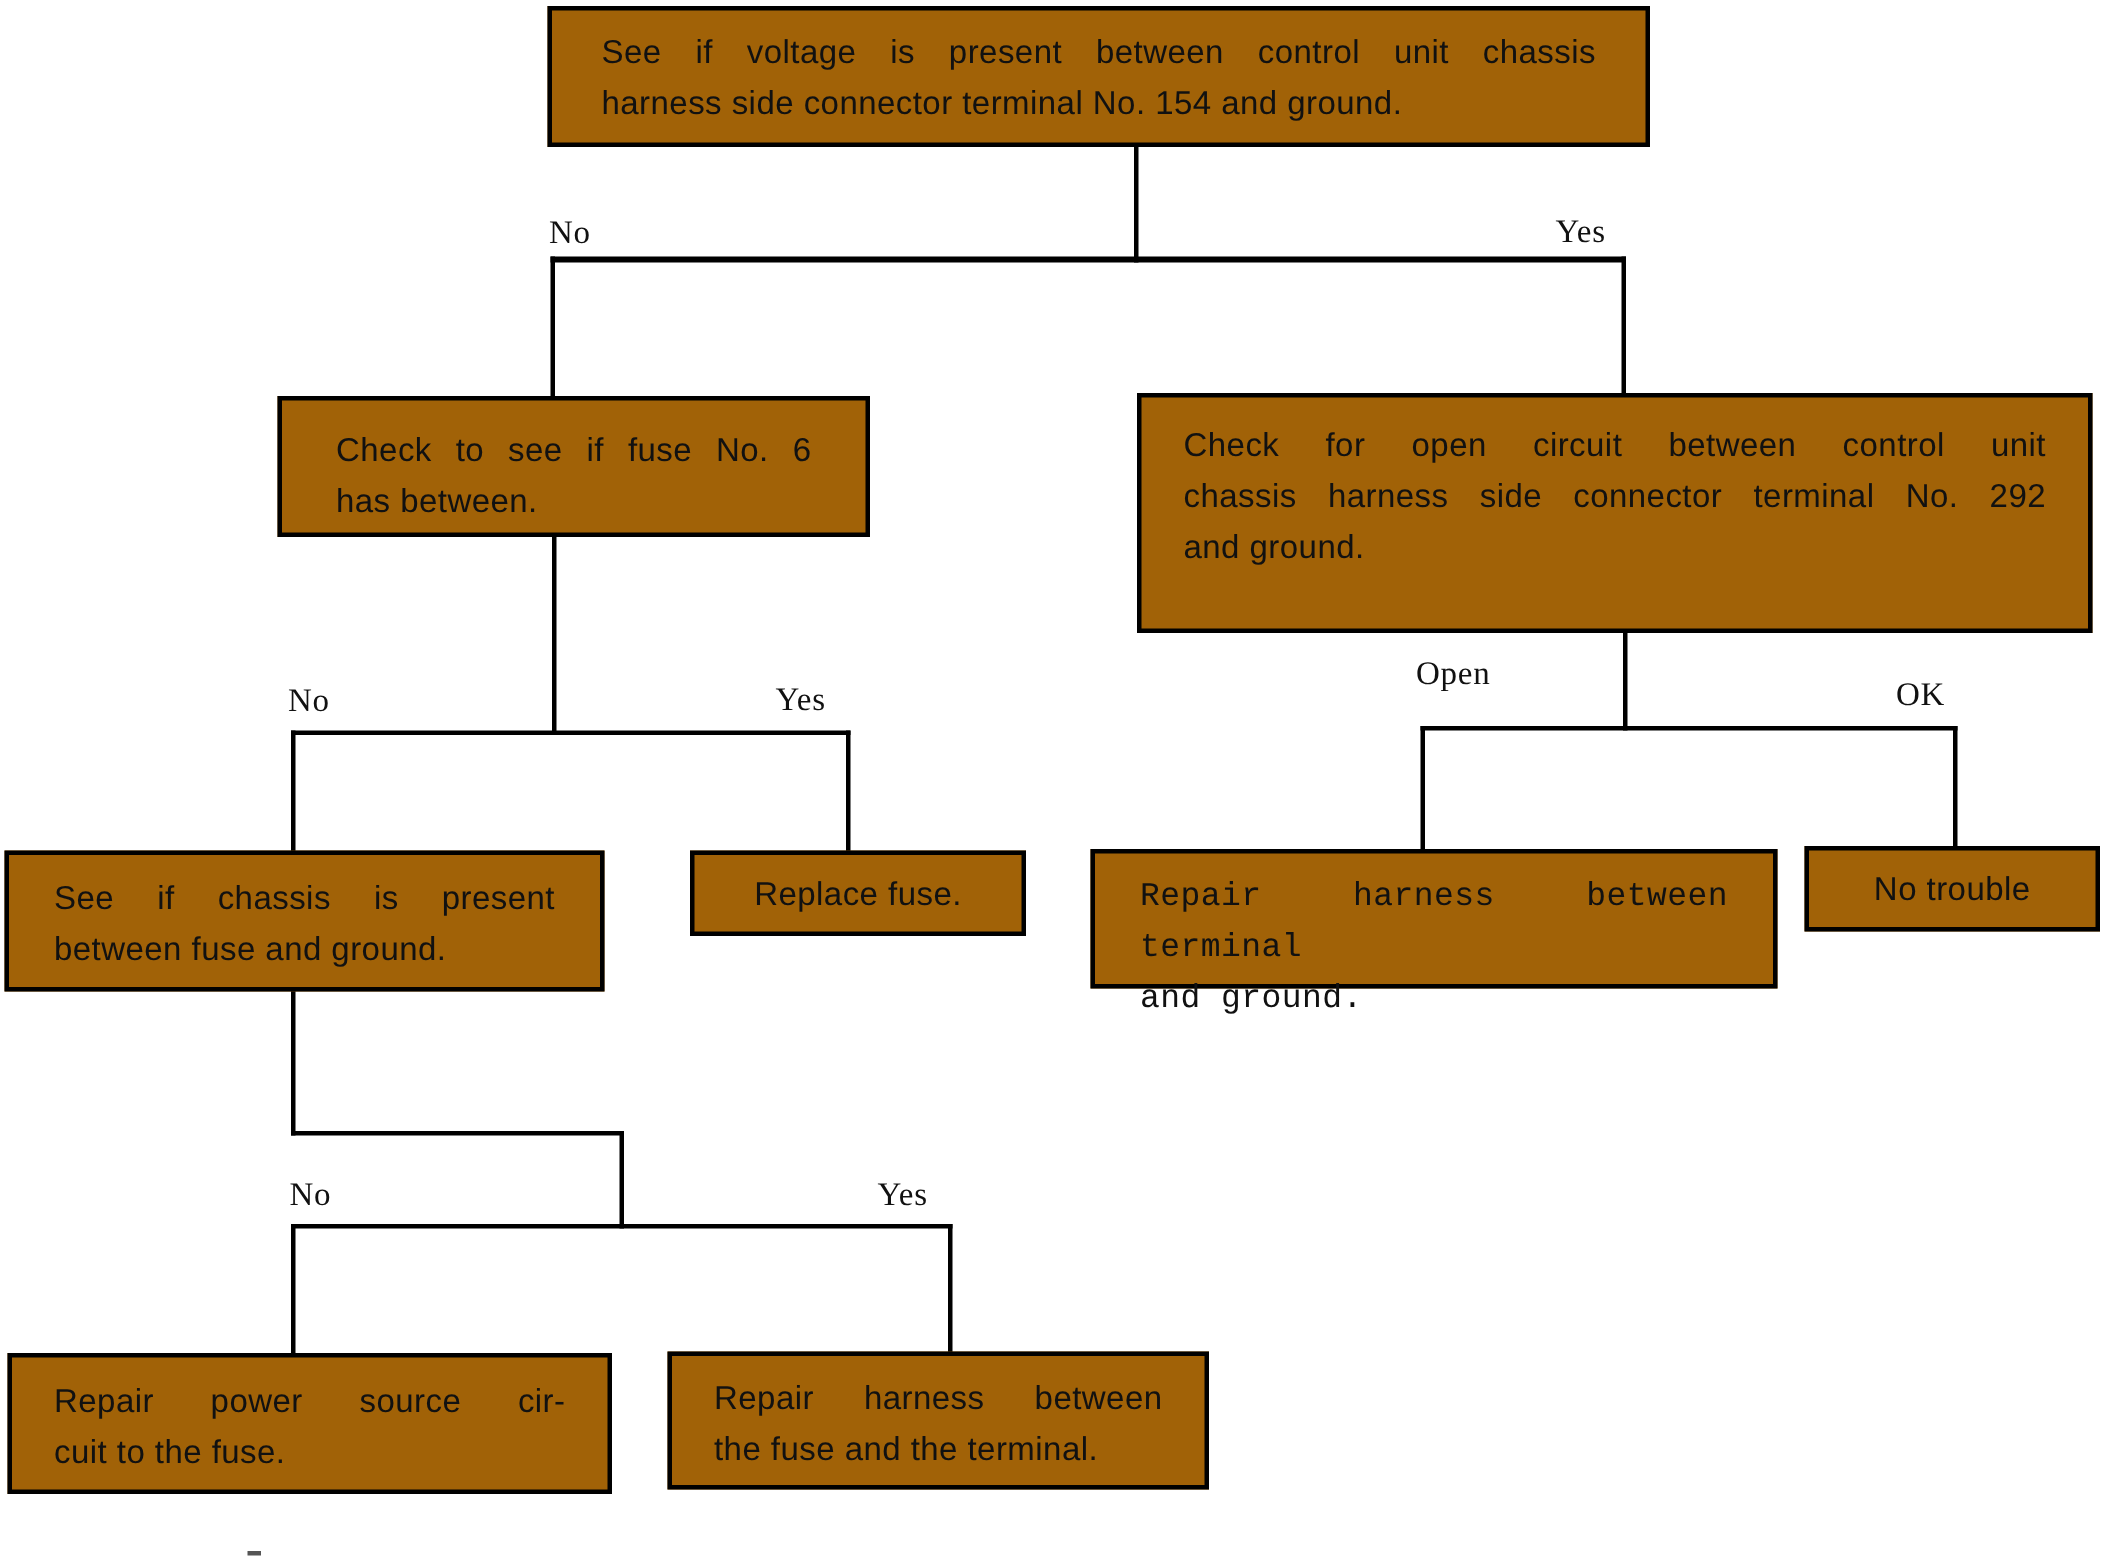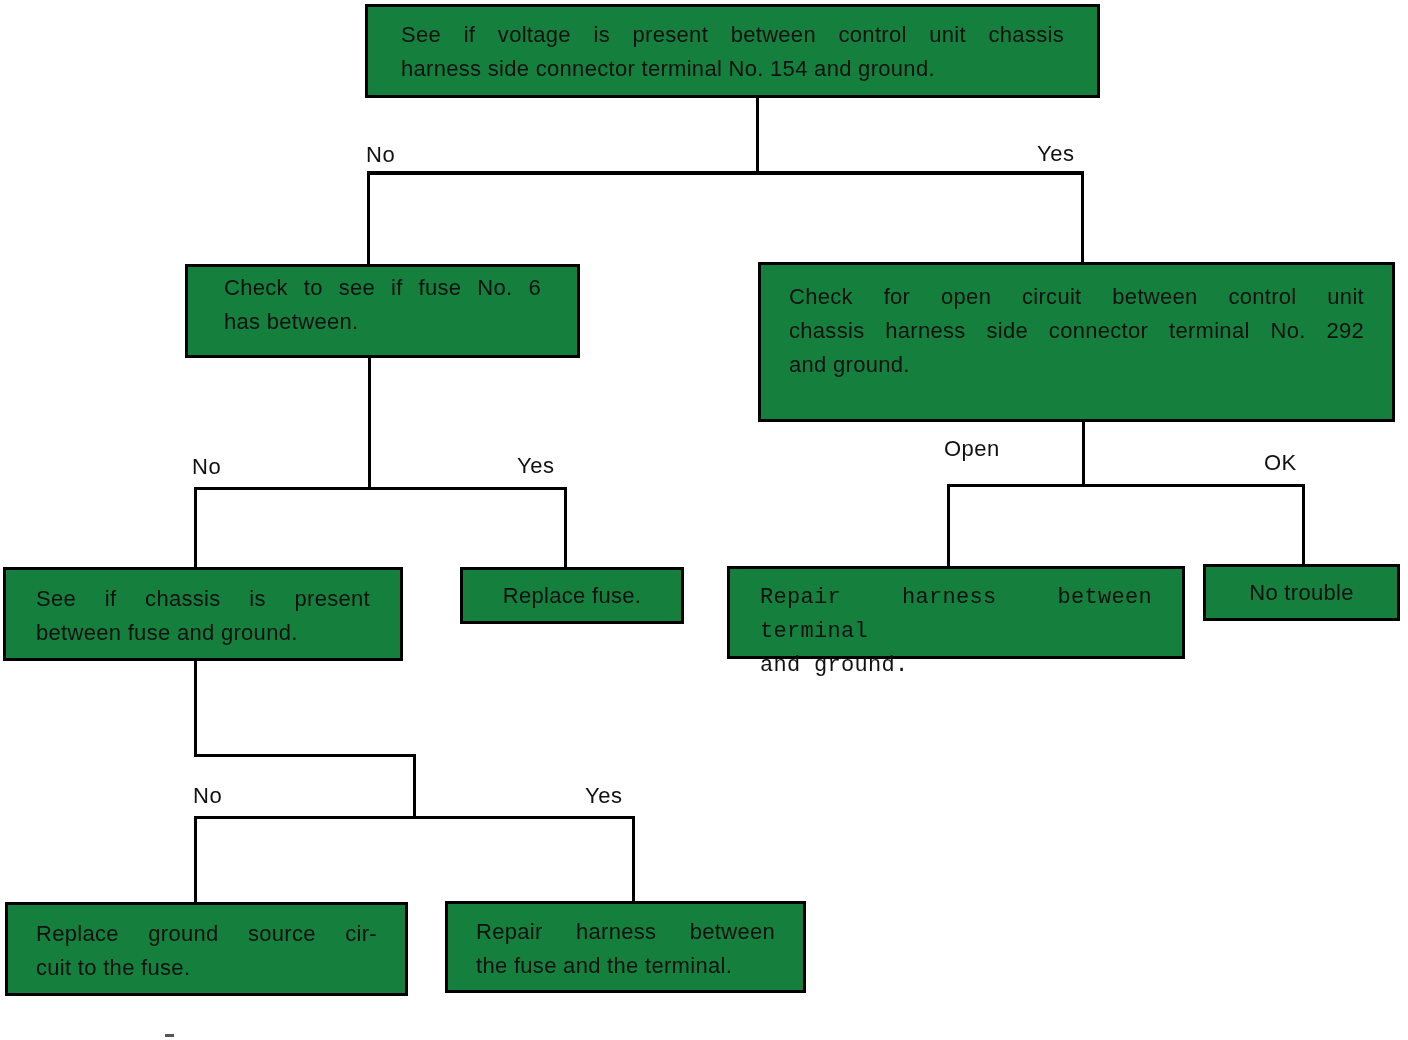--- a/index.html
+++ b/index.html
@@ -12,21 +12,21 @@
     width: 1408px;
     height: 1040px;
     background: #ffffff;
     font-family: "Liberation Sans", "DejaVu Sans", sans-serif;
     color: #111111;
     overflow: hidden;
   }
   .box {
     position: absolute;
     box-sizing: border-box;
-    background: #15803d;
+    background: #a16207;
     border: 3px solid #000000;
     font-size: 22px;
     line-height: 34px;
     letter-spacing: 0.3px;
   }
   .box .ln { display: block; white-space: nowrap; }
   .box .ln.just {
     white-space: normal;
     text-align: justify;
     text-align-last: justify;
@@ -39,29 +39,30 @@
   .wire {
     position: absolute;
     background: #000000;
   }
   .lbl {
     position: absolute;
     font-size: 22px;
     line-height: 26px;
     letter-spacing: 0.5px;
     white-space: nowrap;
+    font-family: Liberation Serif, serif;
   }
   .speck {
     position: absolute;
     background: #555555;
   }
 
   
   #b-start          { left:365px;  top:4px;   width:735px; height:94px;  padding:11px 33px; }
-  #b-check-fuse     { left:185px;  top:264px; width:395px; height:94px;  padding:4px 36px; }
+  #b-check-fuse     { left:185px;  top:264px; width:395px; height:94px;  padding:16px 36px; }
   #b-check-open     { left:758px;  top:262px; width:637px; height:160px; padding:15px 28px; }
   #b-voltage-fuse   { left:3px;    top:567px; width:400px; height:94px;  padding:12px 30px; }
   #b-replace-fuse   { left:460px;  top:567px; width:224px; height:57px;  padding:0 10px; }
   #b-repair-ground  { left:727px;  top:566px; width:458px; height:93px;  padding:12px 30px;font-family:Liberation Mono, monospace; }
   #b-no-trouble     { left:1203px; top:564px; width:197px; height:57px;  padding:0 10px; }
   #b-replace-power  { left:5px;    top:902px; width:403px; height:94px;  padding:12px 28px; }
   #b-repair-terminal{ left:445px;  top:901px; width:361px; height:92px;  padding:11px 28px; }
 
   
   #w-v1  { left:756px;  top:97px;  width:3px;   height:78px; }
@@ -156,21 +157,21 @@
   <div class="box" id="b-repair-ground">
     <span class="ln just">Repair harness between terminal</span>
     <span class="ln">and ground.</span>
   </div>
 
   <div class="box center-box" id="b-no-trouble">
     <span class="ln">No trouble</span>
   </div>
 
   <div class="box" id="b-replace-power">
-    <span class="ln just">Replace ground source cir-</span>
+    <span class="ln just">Repair power source cir-</span>
     <span class="ln">cuit to the fuse.</span>
   </div>
 
   <div class="box" id="b-repair-terminal">
     <span class="ln just">Repair harness between</span>
     <span class="ln">the fuse and the terminal.</span>
   </div>
 
   <div class="speck" id="speck-1"></div>
 

